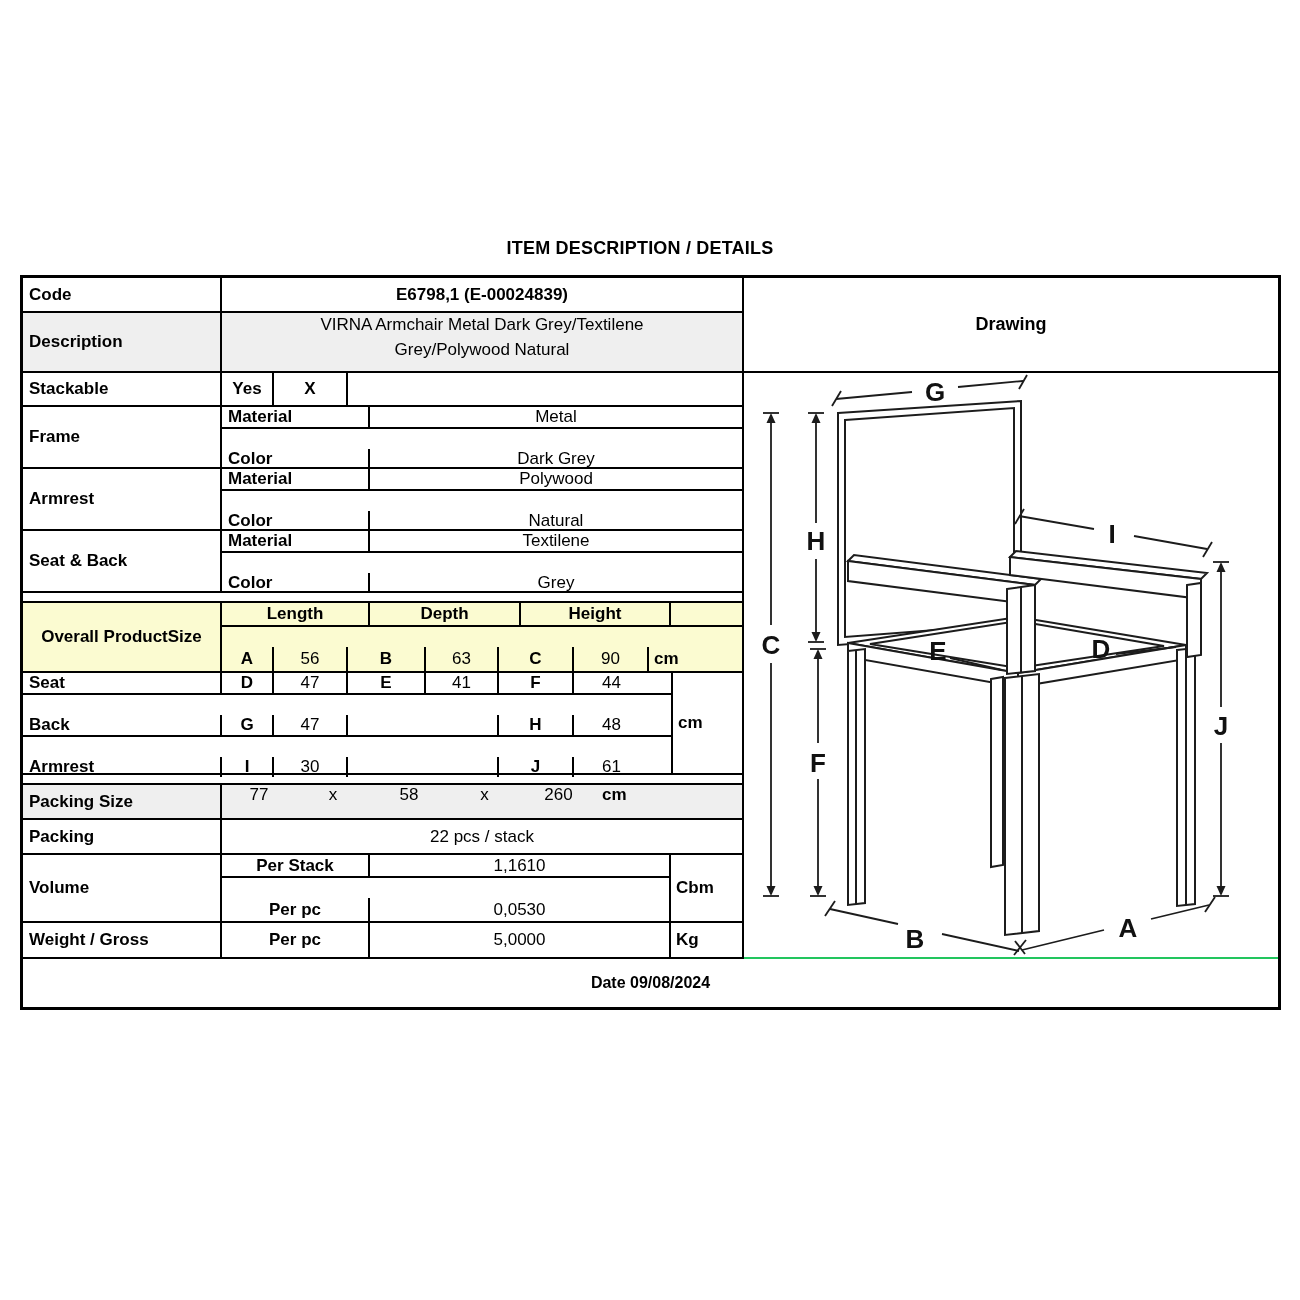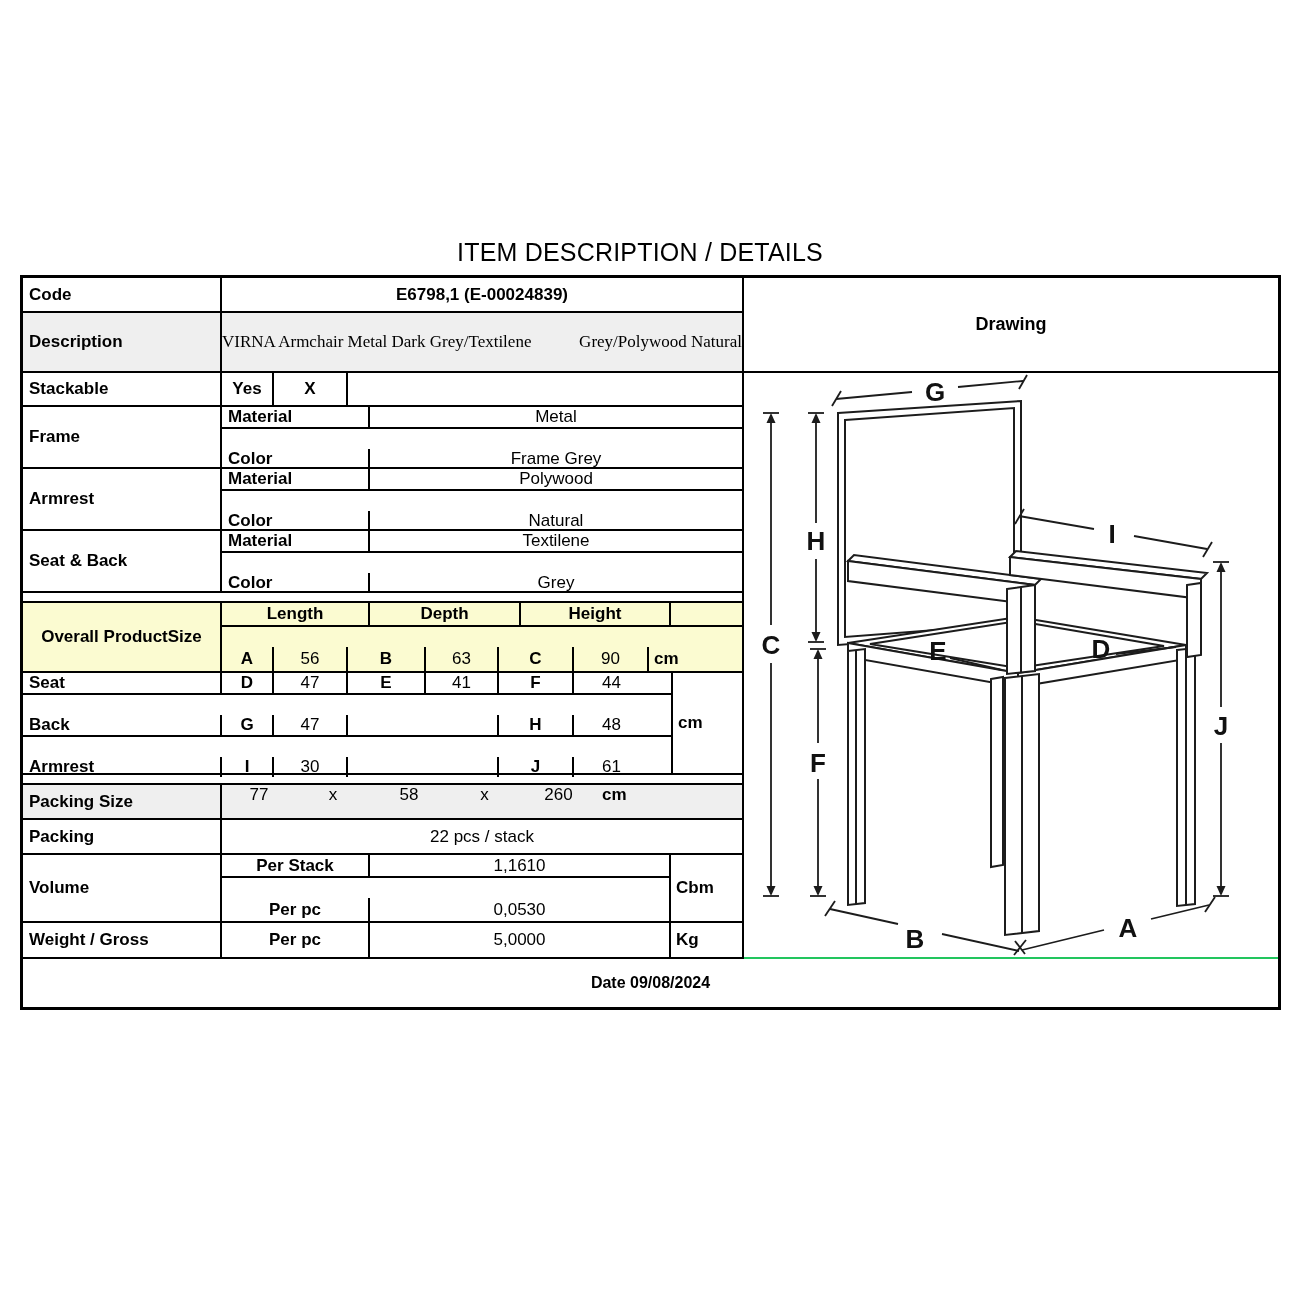--- a/index.html
+++ b/index.html
@@ -1,19 +1,19 @@
 <!DOCTYPE html>
 <html><head>
 <meta charset="utf-8">
 <style>
   html,body{margin:0;padding:0;background:#fff;}
   #page{position:relative;width:1300px;height:1300px;background:#fff;
         font-family:"Liberation Sans",sans-serif;color:#000;overflow:hidden;}
   .title{position:absolute;left:20px;top:238px;width:1240px;text-align:center;
-         font-size:25px;font-weight:normal;letter-spacing:.2px;}
+         font-size:18px;font-weight:bold;letter-spacing:.2px;}
   .sheet{position:absolute;left:20px;top:275px;width:1261px;height:735px;
          border:3px solid #000;box-sizing:border-box;background:#fff;}
   .left-sec{position:absolute;left:0;top:0;width:721px;height:681px;
             border-right:2px solid #000;box-sizing:border-box;}
   .draw-sec{position:absolute;left:721px;top:0;width:534px;height:681px;
             border-bottom:2px solid #22c55e;box-sizing:border-box;}
   .draw-header{height:95px;border-bottom:2px solid #000;box-sizing:border-box;
                display:flex;align-items:center;justify-content:center;
                font-weight:bold;font-size:18px;}
   .draw-canvas{position:absolute;left:0;top:95px;width:534px;height:584px;}
@@ -53,21 +53,21 @@
 
     <div class="left-sec">
 
       <div class="rw" style="height:35px">
         <div class="cell lab">Code</div>
         <div class="cell fill ctr bold last">E6798,1 (E-00024839)</div>
       </div>
 
       <div class="rw grey" style="height:60px">
         <div class="cell lab">Description</div>
-        <div class="cell fill ctr last" style="justify-content:space-between;line-height:1.45;font-family:Liberation Serif, serif;">
+        <div class="cell fill ctr last" style="flex-direction:column;justify-content:flex-start;line-height:1.45;">
           <span>VIRNA Armchair Metal Dark Grey/Textilene</span>
           <span>Grey/Polywood Natural</span>
         </div>
       </div>
 
       <div class="rw" style="height:34px">
         <div class="cell lab">Stackable</div>
         <div class="cell cA ctr bold">Yes</div>
         <div class="cell cV1 ctr bold">X</div>
         <div class="cell fill last"></div>
@@ -75,21 +75,21 @@
 
       <div class="rw" style="height:62px">
         <div class="cell lab">Frame</div>
         <div class="stack2">
           <div class="subrow bb" style="height:30px">
             <div class="cell sub">Material</div>
             <div class="cell fill ctr last">Metal</div>
           </div>
           <div class="subrow" style="height:30px">
             <div class="cell sub">Color</div>
-            <div class="cell fill ctr last">Frame Grey</div>
+            <div class="cell fill ctr last">Dark Grey</div>
           </div>
         </div>
       </div>
 
       <div class="rw" style="height:62px">
         <div class="cell lab">Armrest</div>
         <div class="stack2">
           <div class="subrow bb" style="height:30px">
             <div class="cell sub">Material</div>
             <div class="cell fill ctr last">Polywood</div>

